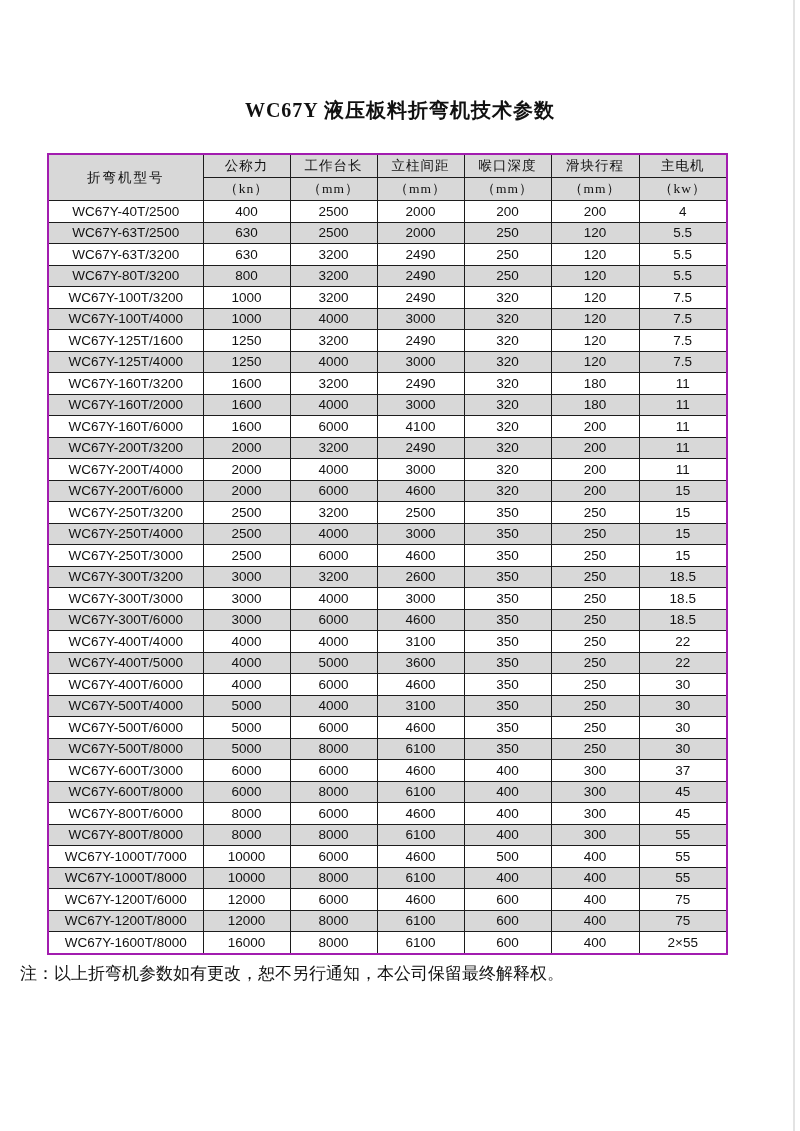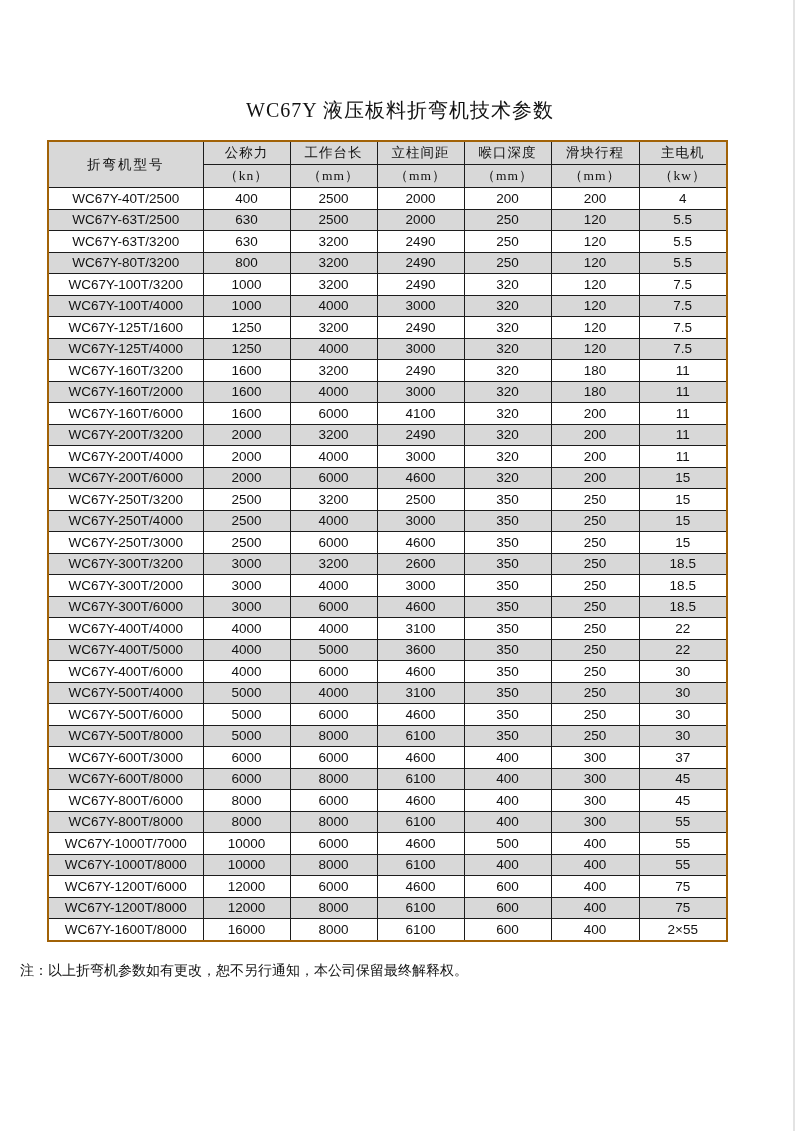--- a/index.html
+++ b/index.html
@@ -30,31 +30,31 @@
   }
   .title {
     position: absolute;
     top: 97px;
     left: 0;
     width: 100%;
     margin: 0;
     text-align: center;
     font-family: "Liberation Serif", "DejaVu Serif", serif;
     font-size: 20px;
-    font-weight: normal;
+    font-weight: bold;
     letter-spacing: 1px;
   }
   table.spec-table {
     position: absolute;
     left: 47px;
-    top: 140px;
+    top: 153px;
     width: 679px;
     border-collapse: collapse;
     table-layout: fixed;
-    border: 2px solid #a16207;
+    border: 2px solid #a21caf;
   }
   .spec-table th, .spec-table td {
     border: 1px solid #1c1c1c;
     text-align: center;
     vertical-align: middle;
     padding: 0;
     overflow: hidden;
     white-space: nowrap;
   }
   .spec-table thead th {
@@ -75,21 +75,21 @@
   }
   .spec-table tbody tr:nth-child(even) td {
     background: #d8d8d8;
   }
   .note {
     position: absolute;
     left: 20px;
     top: 962px;
     margin: 0;
     font-family: "Liberation Serif", "DejaVu Serif", serif;
-    font-size: 14px;
+    font-size: 17px;
   }
 </style>
 </head>
 <body>
 
 <div class="page">
 
   <h1 class="title">WC67Y 液压板料折弯机技术参数</h1>
 
   <table class="spec-table">
@@ -278,21 +278,21 @@
         <tr>
           <td>WC67Y-300T/3200</td>
           <td>3000</td>
           <td>3200</td>
           <td>2600</td>
           <td>350</td>
           <td>250</td>
           <td>18.5</td>
         </tr>
         <tr>
-          <td>WC67Y-300T/2000</td>
+          <td>WC67Y-300T/3000</td>
           <td>3000</td>
           <td>4000</td>
           <td>3000</td>
           <td>350</td>
           <td>250</td>
           <td>18.5</td>
         </tr>
         <tr>
           <td>WC67Y-300T/6000</td>
           <td>3000</td>

